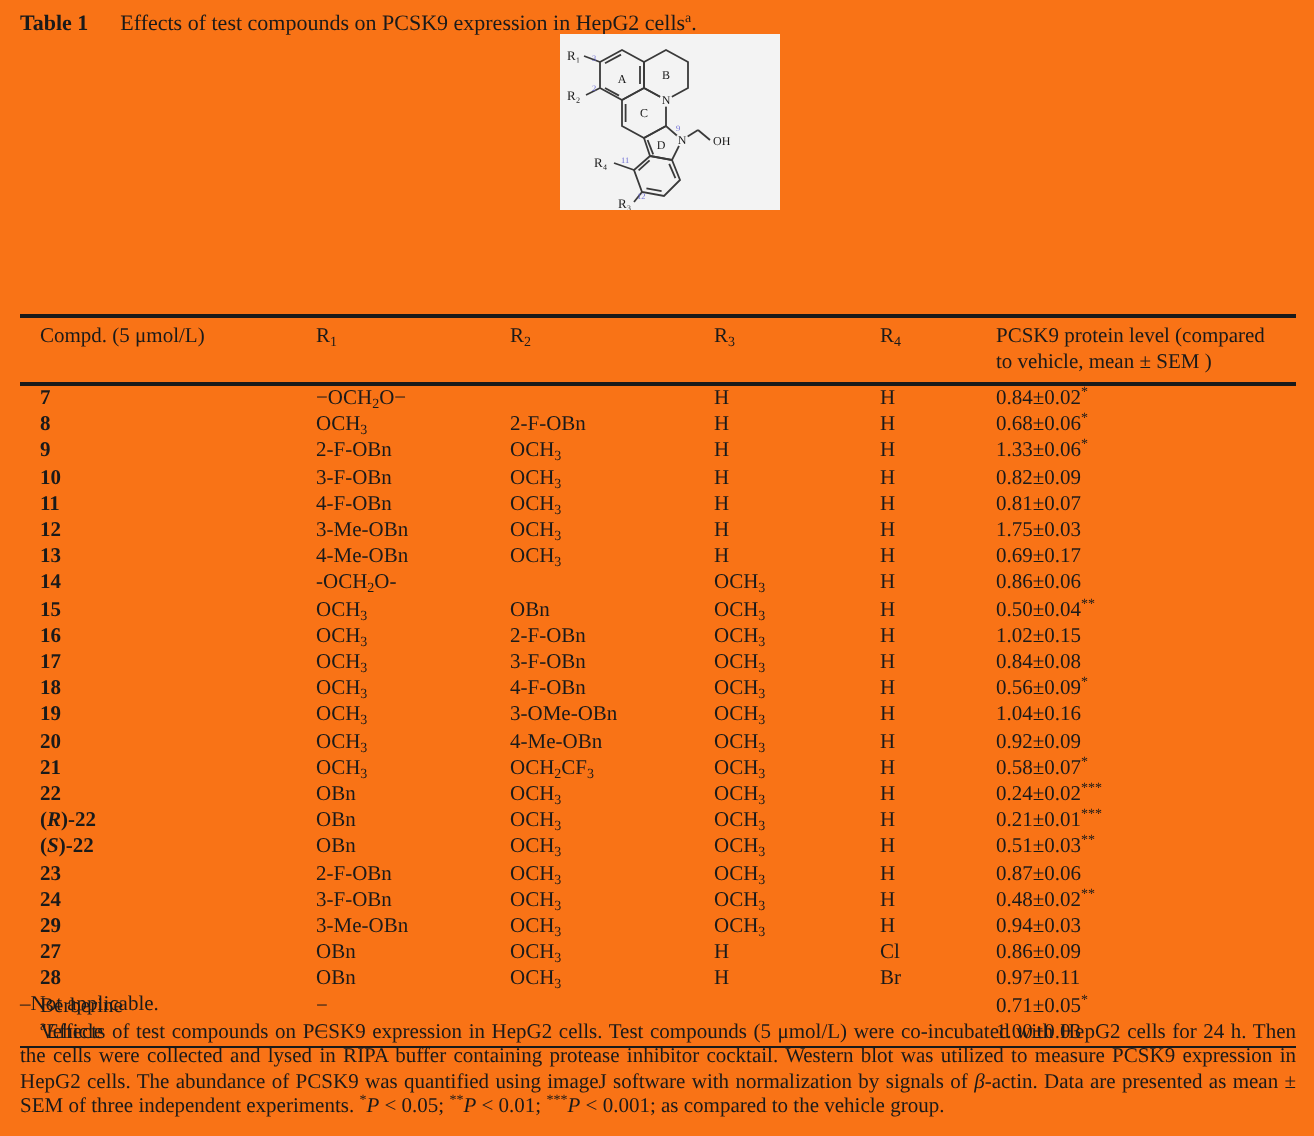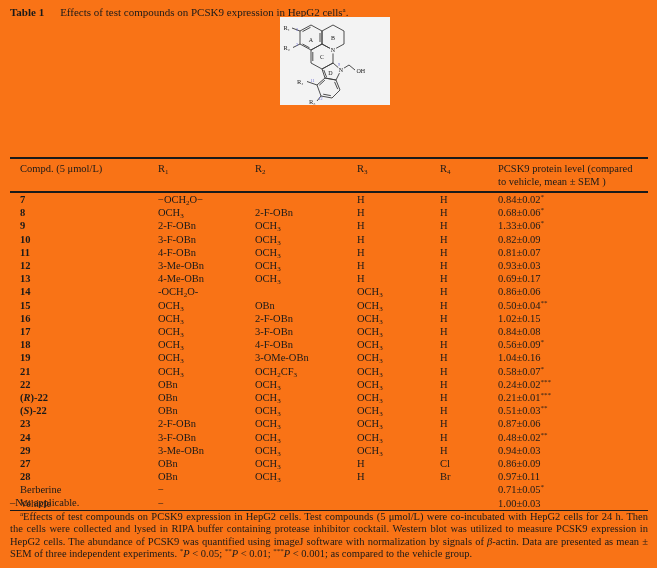--- a/index.html
+++ b/index.html
@@ -168,21 +168,21 @@
           <td>H</td>
           <td>H</td>
           <td>0.81±0.07</td>
         </tr>
         <tr>
           <td class="bold">12</td>
           <td>3-Me-OBn</td>
           <td>OCH<sub>3</sub></td>
           <td>H</td>
           <td>H</td>
-          <td>0.93±0.03</td>
+          <td>1.75±0.03</td>
         </tr>
         <tr>
           <td class="bold">13</td>
           <td>4-Me-OBn</td>
           <td>OCH<sub>3</sub></td>
           <td>H</td>
           <td>H</td>
           <td>0.69±0.17</td>
         </tr>
         <tr>
@@ -225,20 +225,28 @@
           <td>H</td>
           <td>0.56±0.09<sup>*</sup></td>
         </tr>
         <tr>
           <td class="bold">19</td>
           <td>OCH<sub>3</sub></td>
           <td>3-OMe-OBn</td>
           <td>OCH<sub>3</sub></td>
           <td>H</td>
           <td>1.04±0.16</td>
+        </tr>
+        <tr>
+          <td class="bold">20</td>
+          <td>OCH<sub>3</sub></td>
+          <td>4-Me-OBn</td>
+          <td>OCH<sub>3</sub></td>
+          <td>H</td>
+          <td>0.92±0.09</td>
         </tr>
         <tr>
           <td class="bold">21</td>
           <td>OCH<sub>3</sub></td>
           <td>OCH<sub>2</sub>CF<sub>3</sub></td>
           <td>OCH<sub>3</sub></td>
           <td>H</td>
           <td>0.58±0.07<sup>*</sup></td>
         </tr>
         <tr>

